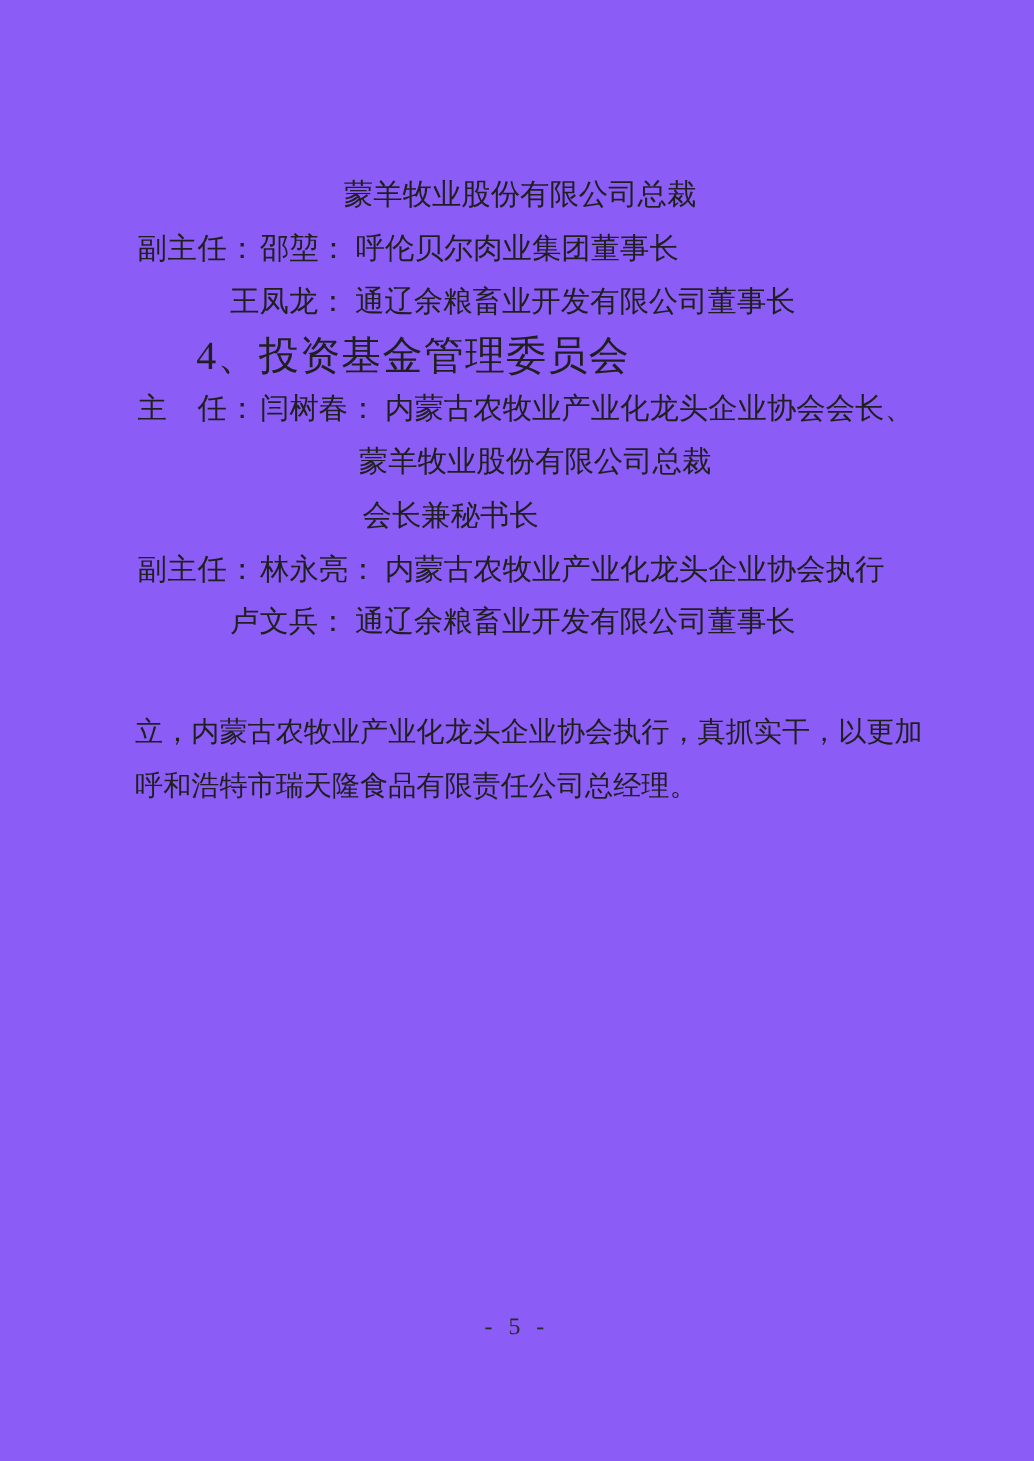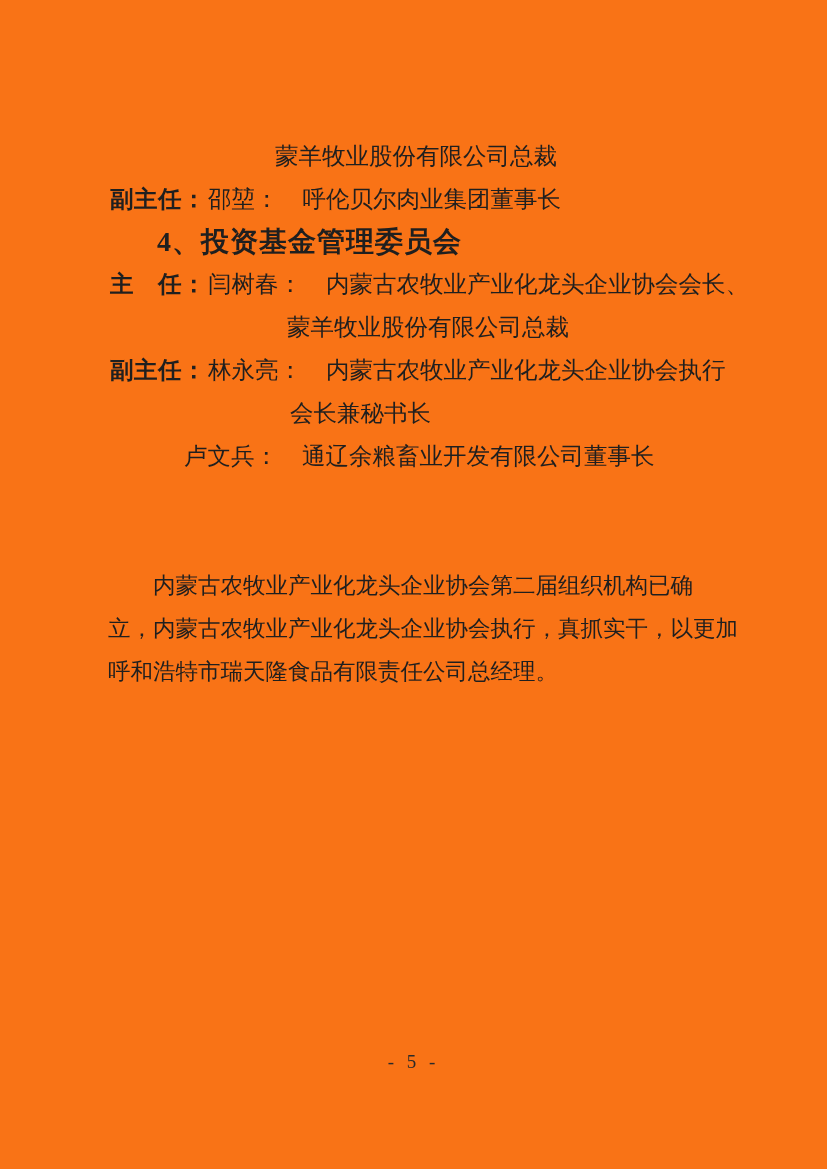--- a/index.html
+++ b/index.html
@@ -4,42 +4,42 @@
 <style>
   html,body { margin:0; padding:0; }
   body {
     width:827px; height:1169px;
     background:#e9e9e9;
     font-family:"Liberation Serif","DejaVu Serif",serif;
   }
   .page {
     position:relative;
     width:827px; height:1169px;
-    background:#f97316;
+    background:#8b5cf6;
     color:#1f1f1f;
     overflow:hidden;
   }
   .content {
     position:absolute;
     left:108px; top:135px;
     width:620px;
     font-size:23.5px;
     line-height:42.8px;
     white-space:nowrap;
   }
   .line { height:42.8px; padding-left:2px; }
-  .line .role { letter-spacing:0.5px;font-weight:bold; }
+  .line .role { letter-spacing:0.5px; }
   .line .name { margin-left:2px; }
-  .line .desc { margin-left:24px; }
+  .line .desc { margin-left:6px; }
   .line .desc.small { font-size:20px; letter-spacing:2.5px; }
   .line.no-role { padding-left:74px; }
   .line.cont-a { padding-left:167px; }
   .line.cont-b { padding-left:179px; }
   .line.cont-c { padding-left:182px; }
-  .line.heading { padding-left:49px; font-weight:bold; font-size:28px; letter-spacing:1px; }
+  .line.heading { padding-left:49px; font-weight:normal; font-size:32px; letter-spacing:1px; }
   .paragraph {
     position:absolute;
     left:108px; top:564px;
     width:640px;
     font-size:22.5px;
     line-height:43px;
     white-space:nowrap;
   }
   .paragraph .p-line { height:43px; }
   .paragraph .p-line.first { padding-left:45px; }
@@ -62,48 +62,50 @@
 
     <div class="line cont-a">
       <span>蒙羊牧业股份有限公司总裁</span>
     </div>
 
     <div class="line">
       <span class="role">副主任：</span><span class="name">邵堃：</span><span class="desc">呼伦贝尔肉业集团董事长</span>
     </div>
 
 
+    <div class="line no-role">
+      <span class="name">王凤龙：</span><span class="desc">通辽余粮畜业开发有限公司董事长</span>
+    </div>
 
     <div class="line heading">
       <span>4、投资基金管理委员会</span>
     </div>
 
     <div class="line">
       <span class="role">主　任：</span><span class="name">闫树春：</span><span class="desc">内蒙古农牧业产业化龙头企业协会会长、</span>
     </div>
 
     <div class="line cont-b">
       <span>蒙羊牧业股份有限公司总裁</span>
     </div>
 
+    <div class="line cont-c">
+      <span>会长兼秘书长</span>
+    </div>
+
     <div class="line">
       <span class="role">副主任：</span><span class="name">林永亮：</span><span class="desc">内蒙古农牧业产业化龙头企业协会执行</span>
-    </div>
-
-    <div class="line cont-c">
-      <span>会长兼秘书长</span>
     </div>
 
     <div class="line no-role">
       <span class="name">卢文兵：</span><span class="desc">通辽余粮畜业开发有限公司董事长</span>
     </div>
 
   </div>
 
   <div class="paragraph">
-    <div class="p-line first">内蒙古农牧业产业化龙头企业协会第二届组织机构已确</div>
     <div class="p-line">立，内蒙古农牧业产业化龙头企业协会执行，真抓实干，以更加</div>
     <div class="p-line">呼和浩特市瑞天隆食品有限责任公司总经理。</div>
   </div>
 
   <div class="footer">- 5 -</div>
 
 </div>
 
 </body></html>

